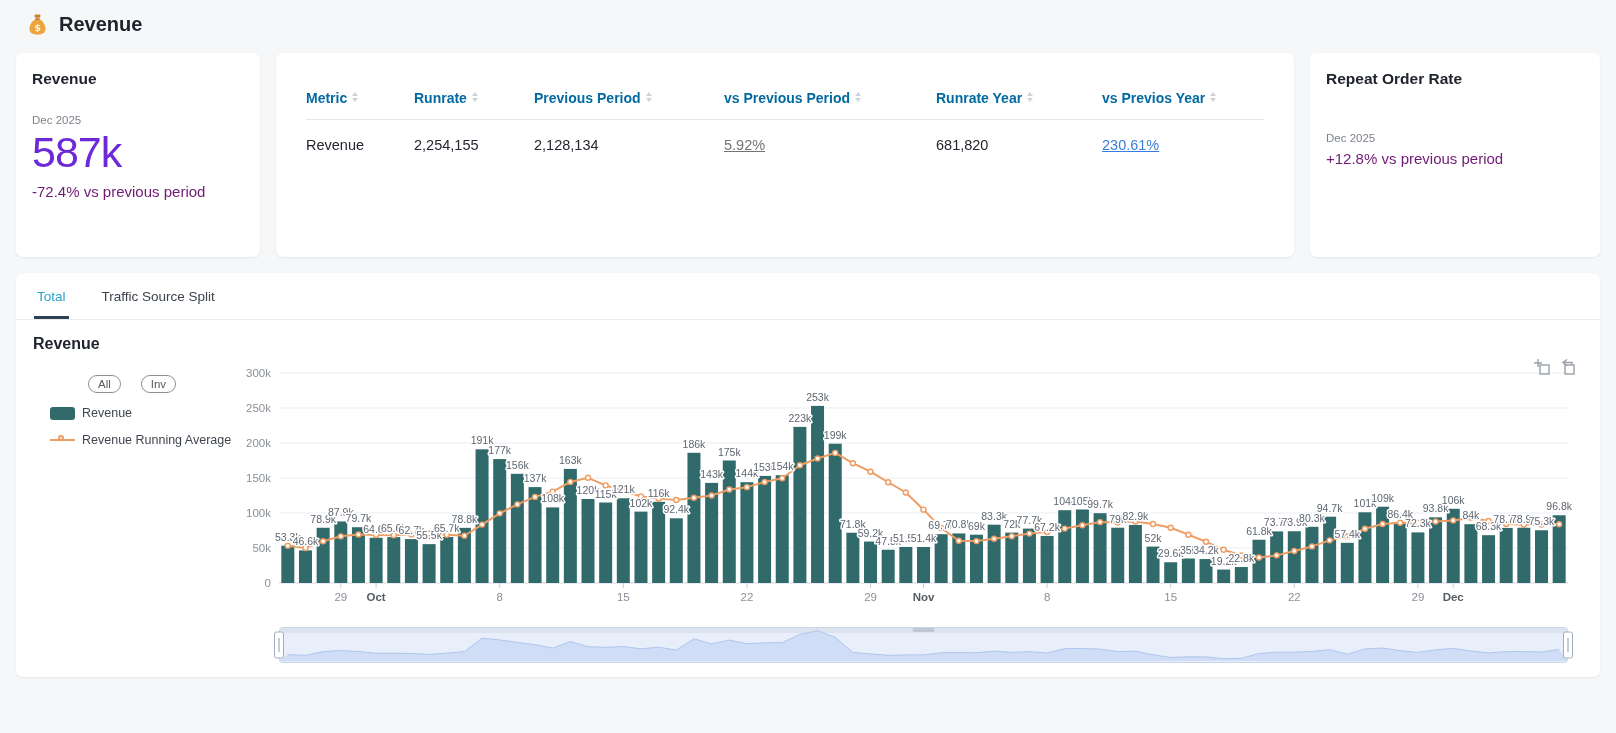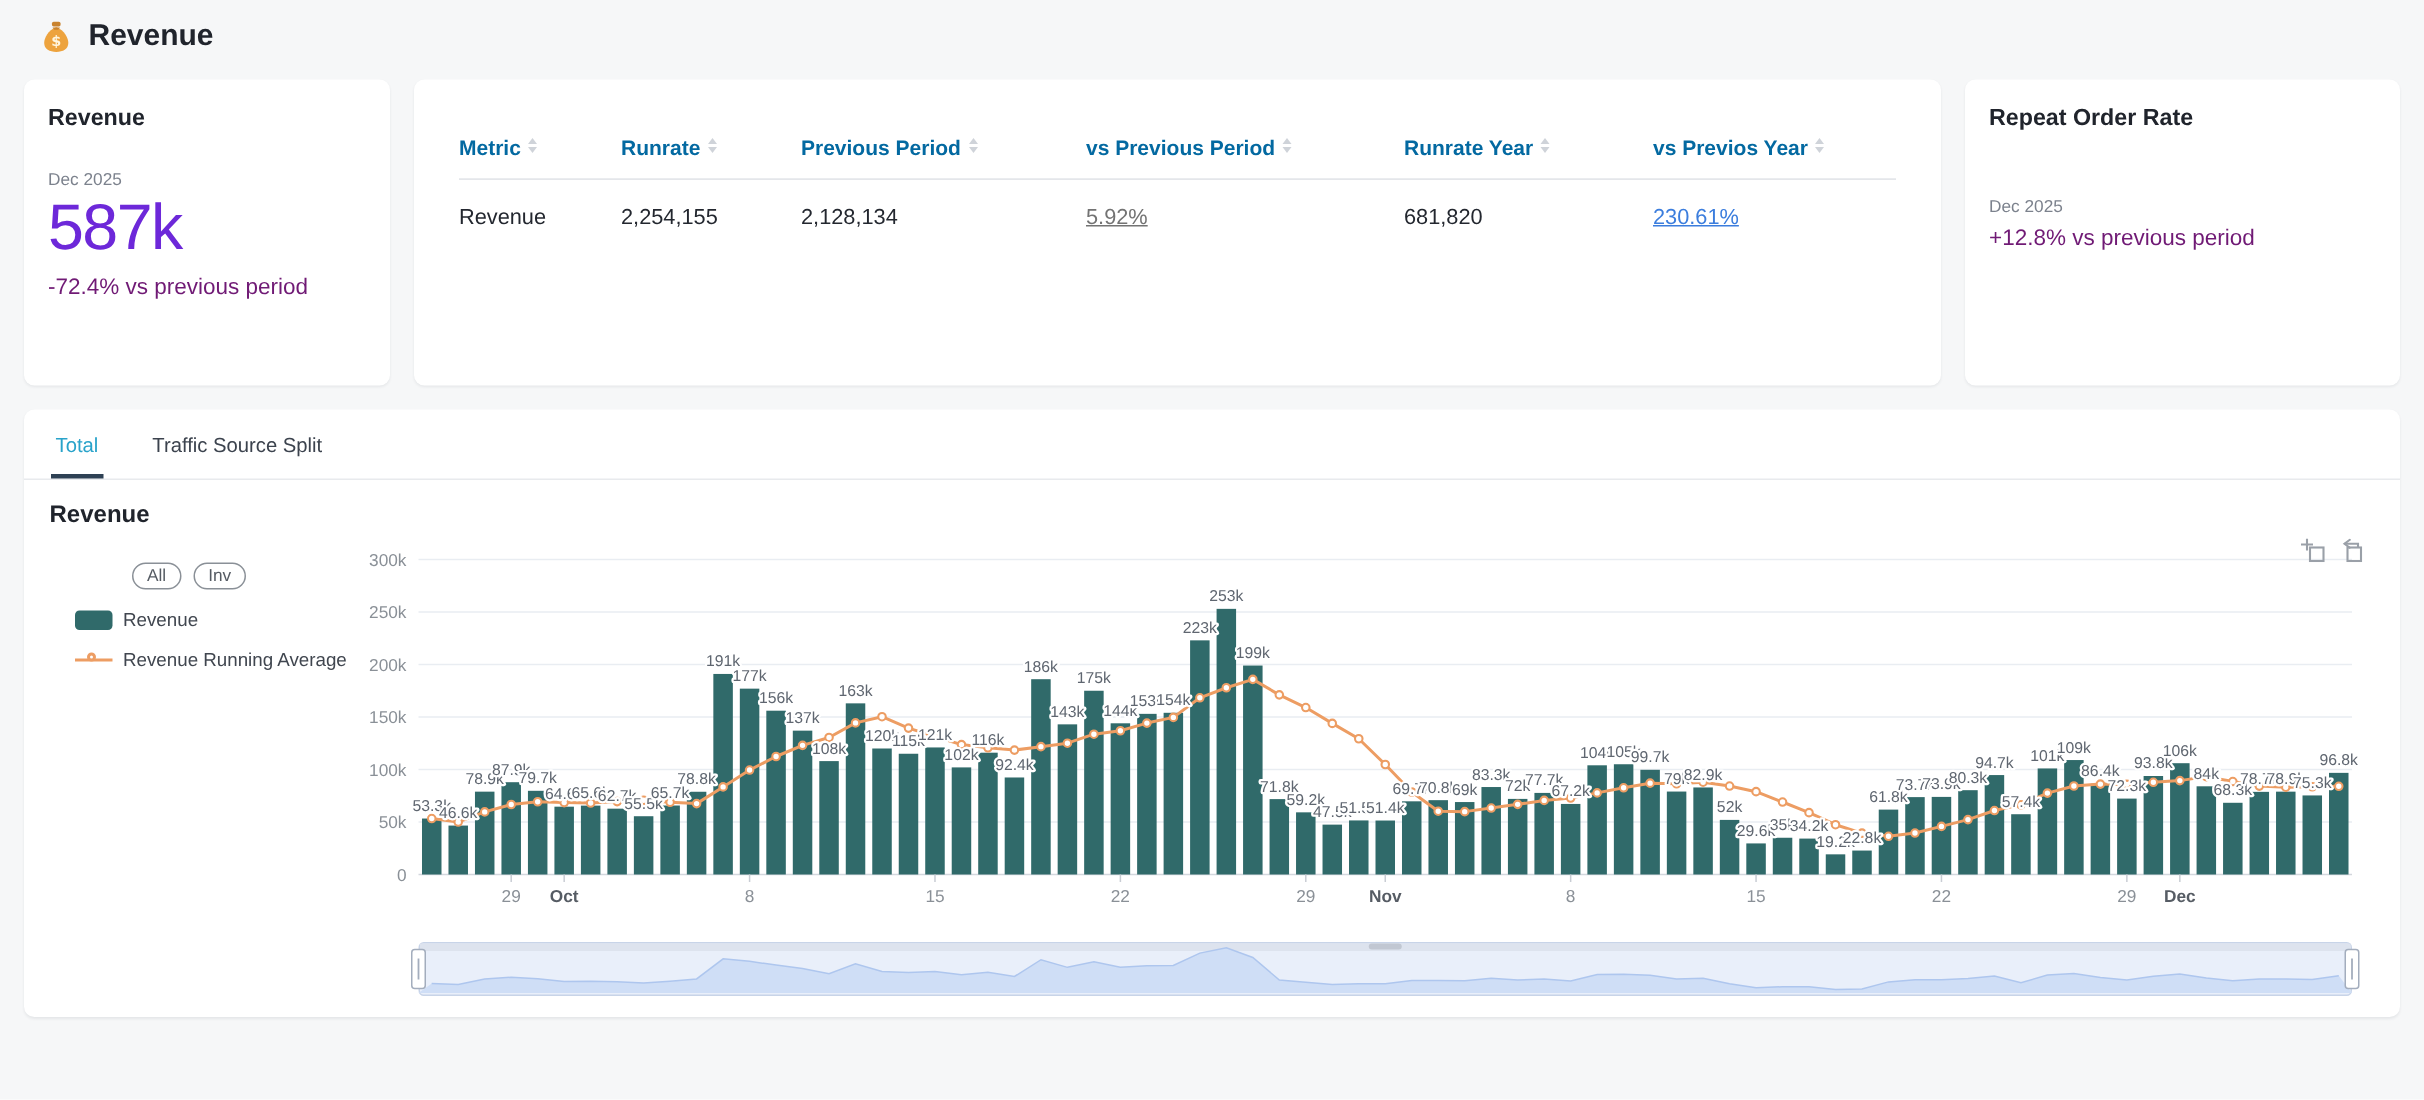--- a/index.html
+++ b/index.html
@@ -37,21 +37,21 @@
   .chart-card { margin:16px 16px 0 16px; background:#fff; border-radius:7px; box-shadow:0 1px 2px rgba(27,35,50,.08); padding-bottom:14px; }
   .tabs { display:flex; padding:0 18px; border-bottom:1px solid #e8eaed;align-items:flex-end; }
   .tab { font-size:13.5px; color:#3c434e; padding:16px 3px 12px 3px; margin-right:30px; cursor:pointer;
          border-bottom:3px solid transparent; background:none; border-top:none; border-left:none; border-right:none;
          font-family:inherit; }
   .tab.active { color:#29a3ca; border-bottom-color:#2e4154; }
   .chart-title { font-size:16px; font-weight:700; color:#20242c; margin:15px 0 2px 17px; }
 
   .chart-body { display:flex; padding:0 14px; margin-top:4px; }
   .legend-col { width:205px; padding-top:18px; }
-  .pills { margin-left:58px; display:flex; gap:8px; }
+  .pills { margin-left:58px; display:flex; gap:20px; }
   .pill { font-size:11.5px; color:#555b63; border:1px solid #8a9097; background:#fff; border-radius:10px;
           padding:2px 9px; cursor:pointer; font-family:inherit; }
   .lg-item { display:flex; align-items:center; gap:7px; margin-top:13px; margin-left:20px; cursor:pointer; }
   .lg-item .swatch { width:25px; height:13px; border-radius:3px; background:#306a6a; }
   .line-swatch { position:relative; width:25px; height:12px; }
   .line-swatch .ln { position:absolute; left:0; right:0; top:5px; height:2px; background:#ed9d63; }
   .line-swatch .dot { position:absolute; left:8px; top:1px; width:6px; height:6px; border:2px solid #ed9d63; border-radius:50%; background:#fff; }
   .lg-label { font-size:12.5px; color:#40464f; }
 
   .plot-col { position:relative; flex:1; }

